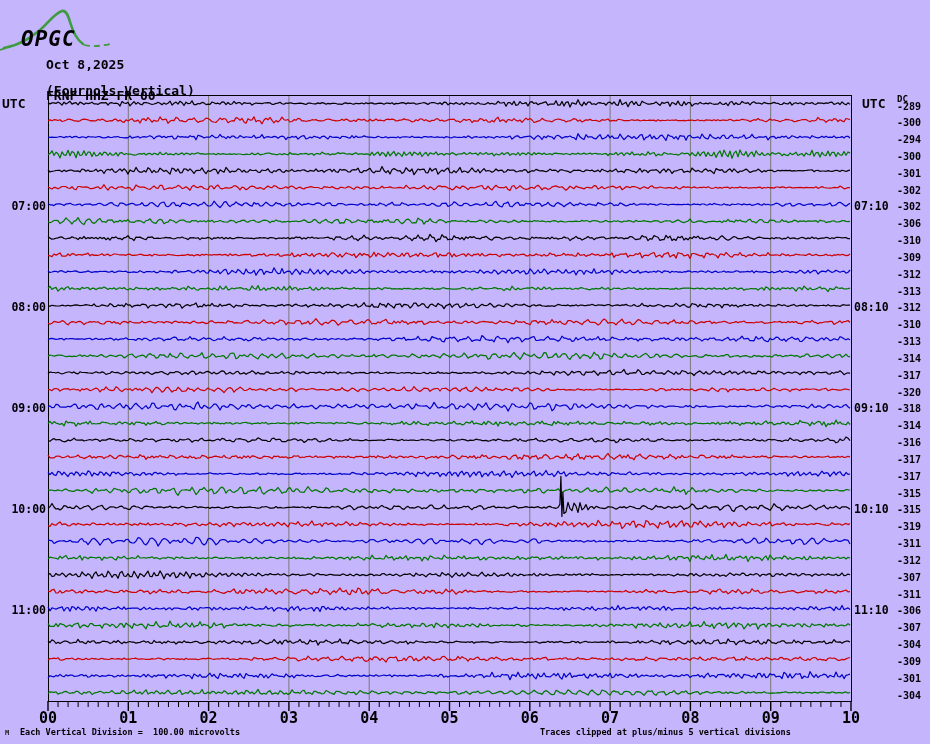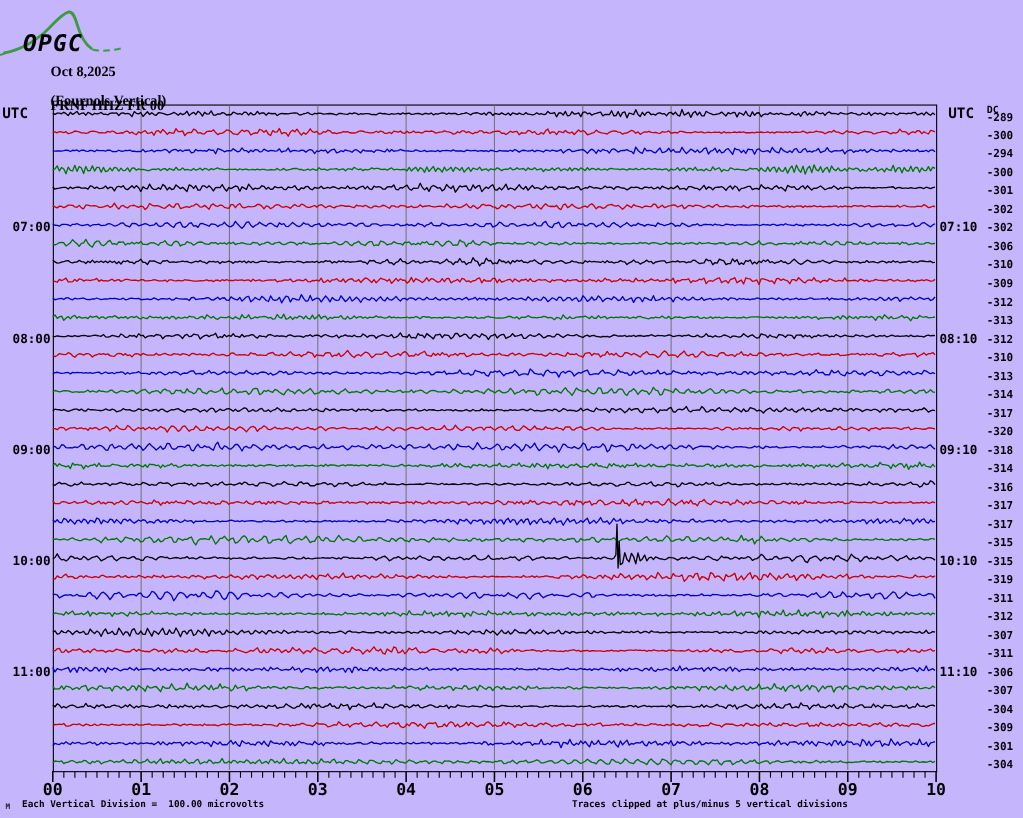--- a/index.html
+++ b/index.html
@@ -1,19 +1,19 @@
 <!DOCTYPE html>
 <html><head>
 <meta charset="utf-8">
 <style>
   html,body{margin:0;padding:0;background:#fff;}
   .page{position:relative;width:930px;height:744px;background:#c4b5fd;overflow:hidden;
         font-family:"DejaVu Sans Mono", monospace;color:#000;}
   .abs{position:absolute;}
-  .hdr{font-size:13px;font-weight:bold;white-space:pre;line-height:13px;font-family:Liberation Serif, serif;}
+  .hdr{font-size:13px;font-weight:bold;white-space:pre;line-height:13px;}
   .utc{font-size:13px;font-weight:bold;}
   .xlabel{font-size:14px;font-weight:bold;white-space:pre;margin-top:34px;}
   .fnote{font-size:8.5px;font-weight:bold;white-space:pre;}
   .sig{font-size:7px;font-weight:bold;color:#222;}
   svg text{font-family:"DejaVu Sans Mono", monospace;font-weight:bold;fill:#000;}
 </style>
 </head>
 <body>
 
 <div class="page">
@@ -215,15 +215,15 @@
       <text x="897" y="631.25" font-size="10">-307</text>
       <text x="897" y="648.0833333333333" font-size="10">-304</text>
       <text x="897" y="664.9166666666666" font-size="10">-309</text>
       <text x="897" y="681.75" font-size="10">-301</text>
       <text x="897" y="698.5833333333333" font-size="10">-304</text>
     </svg>
 
   <div class="abs xlabel" style="left:413px;top:725px;">TIME (MINUTES)</div>
   <div class="abs sig" style="left:5px;top:729px;">M</div>
   <div class="abs fnote" style="left:20px;top:727px;text-align:center;">Each Vertical Division =  100.00 microvolts</div>
-  <div class="abs fnote" style="left:520px;top:727px;">Traces clipped at plus/minus 5 vertical divisions</div>
+  <div class="abs fnote" style="left:540px;top:727px;">Traces clipped at plus/minus 5 vertical divisions</div>
 
 </div>
 
 </body></html>

